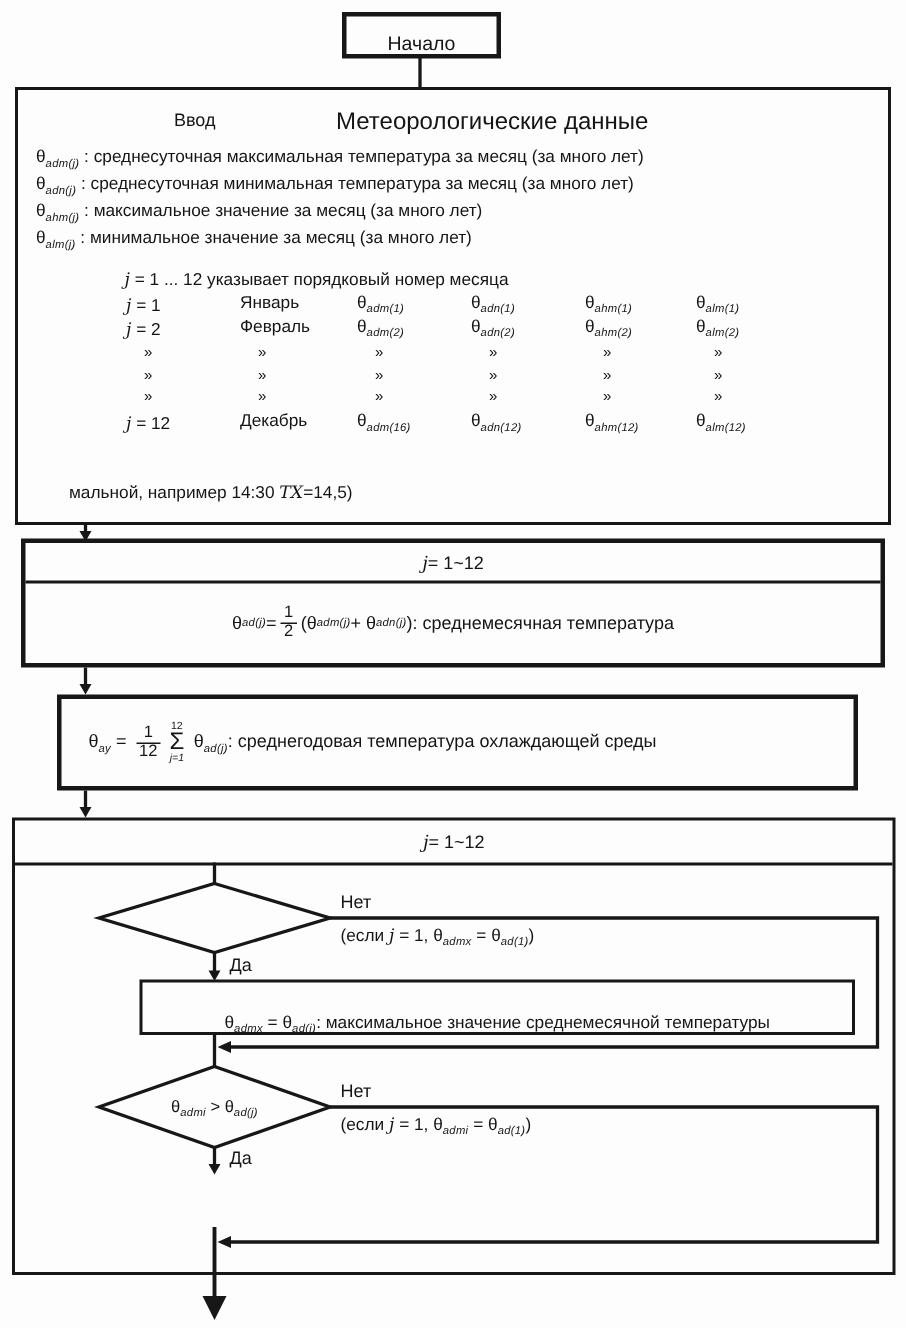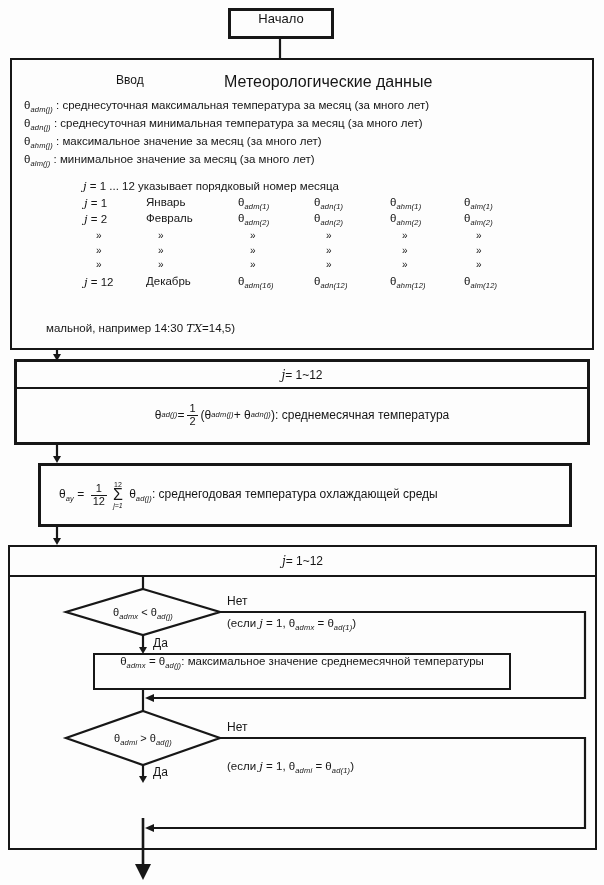--- a/index.html
+++ b/index.html
@@ -1,20 +1,20 @@
 <!DOCTYPE html>
 <html><head>
 <meta charset="utf-8">
 <style>
   *{margin:0;padding:0;box-sizing:border-box}
   html,body{background:#ffffff}
   .stage{position:relative;width:604px;height:885px;background:#fdfdfd;
          font-family:"Liberation Sans",sans-serif;color:#151515;overflow:hidden}
   .bx{position:absolute;border:2px solid #171717}
-  .flexc{display:flex;align-items:flex-start;justify-content:center}
+  .flexc{display:flex;align-items:flex-end;justify-content:center}
   .wires{position:absolute;left:0;top:0;pointer-events:none}
   .txt{position:absolute;white-space:nowrap}
   sub{font-size:7.5px;font-style:italic;line-height:0;letter-spacing:.2px}
   i{font-style:italic;font-family:"DejaVu Serif",serif}
   .frac{display:inline-block;vertical-align:middle;text-align:center;margin:0 3px;line-height:1.05}
   .fn{display:block;border-bottom:1.5px solid #171717;padding:0 2px;font-size:11px}
   .fd{display:block;padding:0 2px;font-size:11px}
   .sg{display:inline-block;vertical-align:middle;text-align:center;margin:0 3px;line-height:1}
   .st{display:block;font-size:7px}
   .ss{display:block;font-size:16px;line-height:.85}
@@ -22,32 +22,32 @@
   
   .start{left:228px;top:8px;width:106px;height:31px;border-width:3px;font-size:13px}
   
   .input{left:10px;top:58px;width:584px;height:292px}
   .inp-lbl{left:104px;top:13px;font-size:12px}
   .inp-title{left:212px;top:13px;font-size:16px}
   .def{position:absolute;left:12px;font-size:11.5px;white-space:nowrap}
   .t-intro{left:71px;top:119px;font-size:11.5px}
   .trow{position:absolute;left:0;width:100%;height:16px;font-size:11.5px}
   .trow span{position:absolute;white-space:nowrap}
-  .cj{left:72px}.cm{left:134px}.c1{left:226px}.c2{left:302px}.c3{left:378px}.c4{left:452px}
+  .cj{left:72px}.cm{left:148px}.c1{left:226px}.c2{left:302px}.c3{left:378px}.c4{left:452px}
   .drow{font-size:10px}
   .drow span{transform:translateX(12px)}
   .note{position:absolute;left:34px;font-size:11.5px}
   
   .loop1{left:14px;top:359px;width:576px;height:86px;border-width:3px}
   .hdr{height:27px;border-bottom:2px solid #171717;display:flex;align-items:center;justify-content:center;font-size:12px}
   .l1body{height:52px;display:flex;align-items:center;justify-content:center;font-size:12px}
   .annual{left:38px;top:463px;width:534px;height:64px;border-width:3px;display:flex;align-items:center;padding-left:18px;font-size:12px}
   .big{left:8px;top:545px;width:589px;height:305px}
   .big .hdr{height:30px}
-  .action{left:93px;width:418px;font-size:11.5px}
+  .action{left:93px;width:477px;font-size:11.5px}
   .maxbox{top:653px;height:37px}
   .minbox{top:782px;height:36px}
   .dtext{position:absolute;left:70px;width:146px;height:24px;text-align:center;line-height:24px;font-size:11px}
   .d1{top:600px}.d2{top:726px}
   .lab{font-size:12px}
   .small{font-size:11.5px}
 </style>
 </head>
 <body>
 
@@ -159,28 +159,27 @@
       <polygon points="53,456 61,456 57,463"></polygon>
       <polygon points="53,538 61,538 57,545"></polygon>
       <polygon points="139,647 147,647 143,654"></polygon>
       <polygon points="139,776 147,776 143,783"></polygon>
       <polygon points="145,698 154,694 154,702"></polygon>
       <polygon points="145,828 154,824 154,832"></polygon>
       <polygon points="135,864 151,864 143,880"></polygon>
     </g>
   </svg>
 
-  <div class="dtext d1">θ<sub>admx</sub> &lt; θ<sub>ad(j)</sub></div>
   <div class="txt lab" style="left:227px;top:594px">Нет</div>
   <div class="txt small" style="left:227px;top:616px">(если <i>j</i> = 1, θ<sub>admx</sub> = θ<sub>ad(1)</sub>)</div>
   <div class="txt lab" style="left:153px;top:636px">Да</div>
 
   <div class="bx flexc action maxbox">
     <div>θ<sub>admx</sub> = θ<sub>ad(j)</sub>: максимальное значение среднемесячной температуры</div>
   </div>
 
   <div class="dtext d2">θ<sub>admi</sub> &gt; θ<sub>ad(j)</sub></div>
   <div class="txt lab" style="left:227px;top:720px">Нет</div>
-  <div class="txt small" style="left:227px;top:759px">(если <i>j</i> = 1, θ<sub>admi</sub> = θ<sub>ad(1)</sub>)</div>
+  <div class="txt small" style="left:227px;top:742px">(если <i>j</i> = 1, θ<sub>admi</sub> = θ<sub>ad(1)</sub>)</div>
   <div class="txt lab" style="left:153px;top:765px">Да</div>
 
 
 </div>
 
 </body></html>

